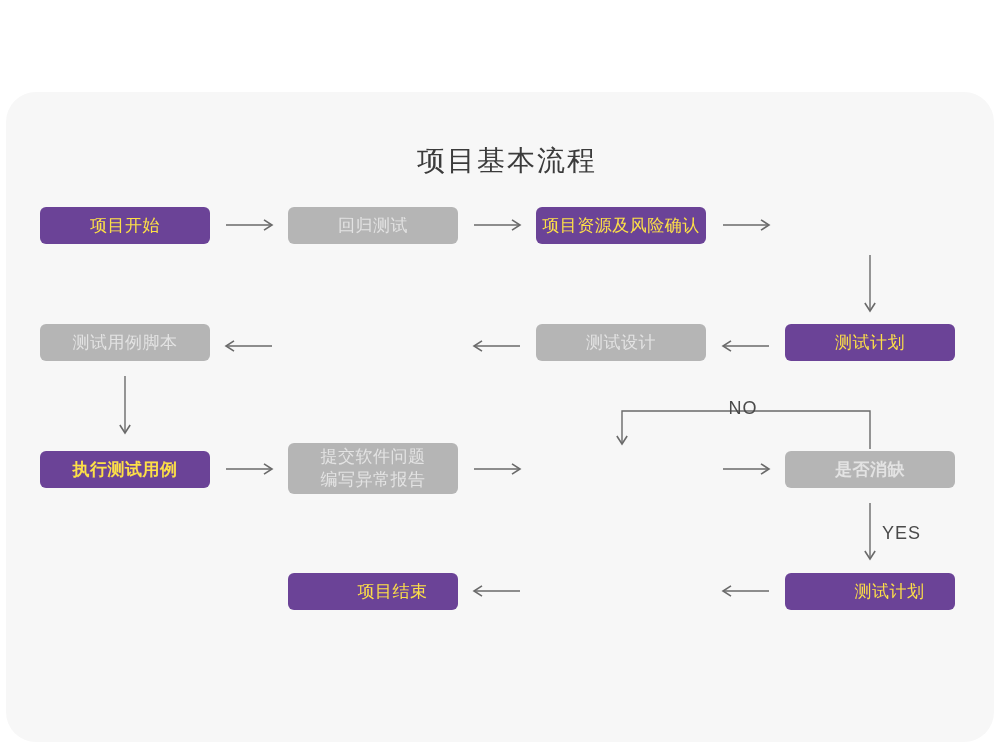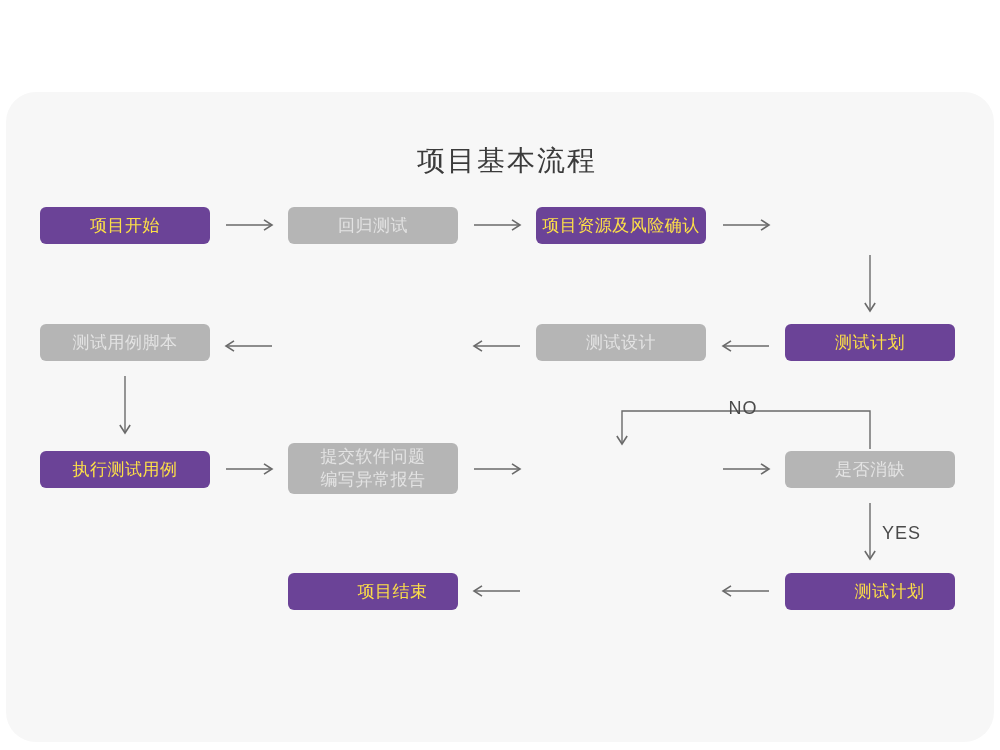--- a/index.html
+++ b/index.html
@@ -41,21 +41,21 @@
     box-sizing: border-box;
   }
   .node.purple { background: var(--purple, #6B4397); color: #fde047; }
   .node.gray   { background: var(--gray, #B5B5B5); color: #e3e3e3; }
   .c1 { left: 40px; }
   .c2 { left: 288px; }
   .c3 { left: 536px; }
   .c4 { left: 785px; }
   .r1 { top: 207px; }
   .r2 { top: 324px; }
-  .r3 { top: 451px; }
+  .r3 { top: 451px; font-weight: bold; }
   .r4 { top: 573px; padding-left: 39px; }
   .tall { top: 443px; height: 51px; white-space: pre-line; line-height: 1.35; }
   svg.arrows {
     position: absolute;
     left: 0; top: 0;
     width: 1000px; height: 750px;
     pointer-events: none;
   }
   svg.arrows path { stroke: var(--arrow, #6A6A6A); stroke-width: 1.4; fill: none; }
   .edge-label {

